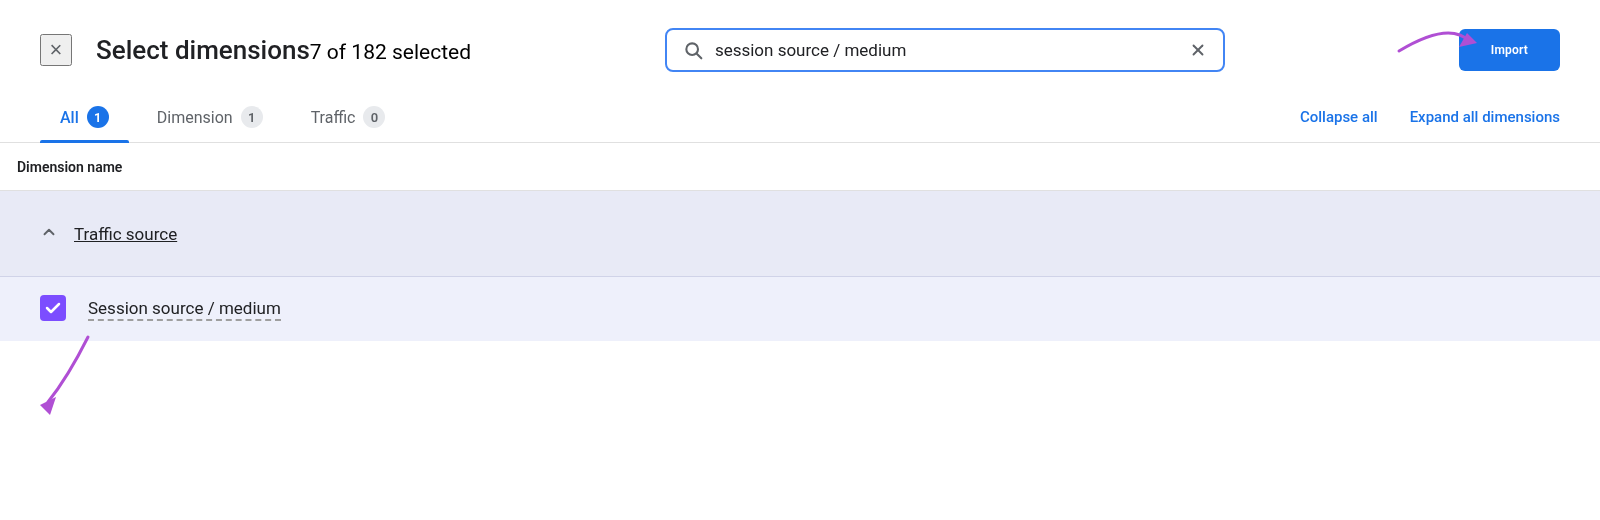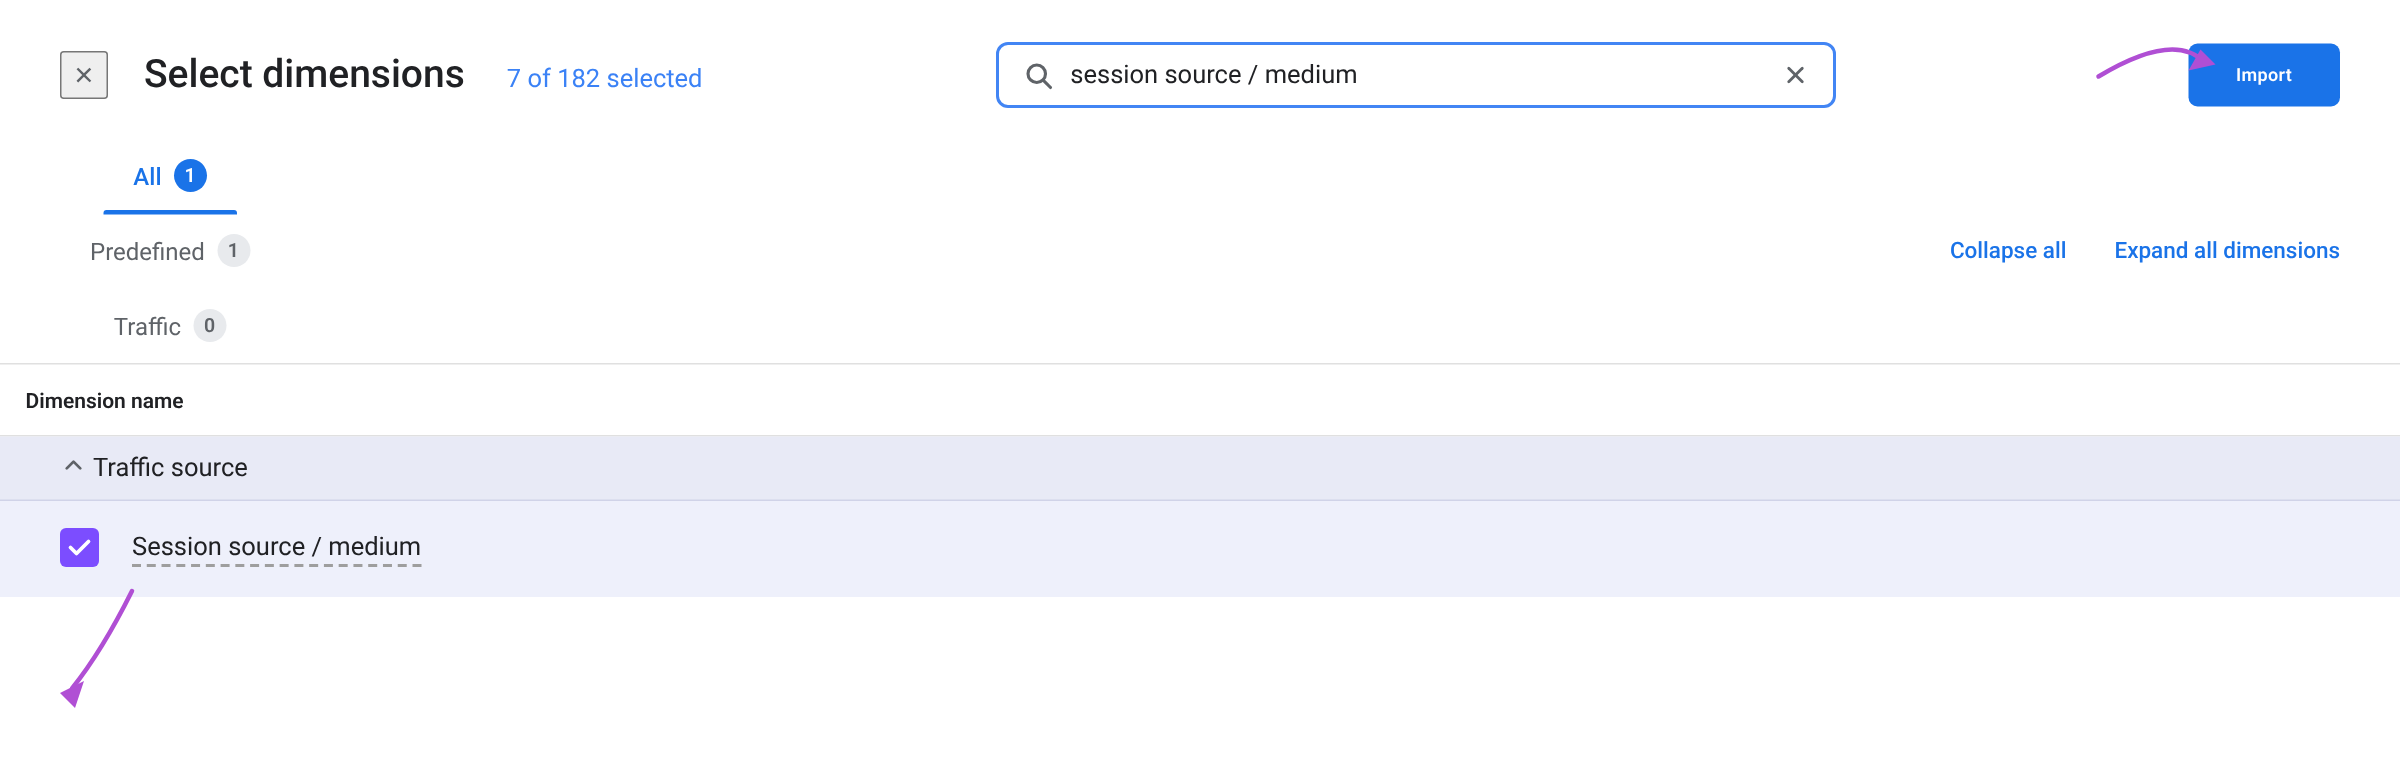--- a/index.html
+++ b/index.html
@@ -26,33 +26,33 @@
       display: flex;
       align-items: center;
       justify-content: center;
       width: 32px;
       height: 32px;
     }
 
     .title-area {
       display: flex;
       align-items: baseline;
-      gap: 28px;
+      gap: 0;
       flex-shrink: 0;
     }
 
     .page-title {
       font-size: 26px;
       font-weight: 500;
       color: #202124;
     }
 
     .selection-count {
-      font-size: 17px;
-      color: #3b82f6;
+      font-size: 21px;
+      color: #000000;
       white-space: nowrap;
     }
 
     .search-area {
       flex: 1;
       display: flex;
       justify-content: center;
       align-items: center;
     }
 
@@ -122,21 +122,20 @@
       align-items: center;
       padding: 0 40px;
       border-bottom: 1px solid #e0e0e0;
       justify-content: space-between;
     }
 
     .tabs-left {
       display: flex;
       align-items: center;
       gap: 0;
-      flex-direction: column;
     }
 
     .tab {
       display: flex;
       align-items: center;
       gap: 8px;
       padding: 14px 20px;
       cursor: pointer;
       font-size: 16px;
       color: #5f6368;
@@ -198,24 +197,25 @@
 
     .table-header span {
       font-size: 14px;
       font-weight: 600;
       color: #202124;
     }
 
     .group-row {
       display: flex;
       align-items: center;
-      padding: 10px 40px;
+      padding: 32px 40px;
       background: #e8eaf6;
-      gap: 4px;
+      gap: 16px;
       border-bottom: 1px solid #d0d3e8;
+      text-decoration: underline;
     }
 
     .chevron-icon {
       font-size: 14px;
       color: #5f6368;
     }
 
     .group-label {
       font-size: 17px;
       color: #202124;
@@ -311,21 +311,21 @@
   </div>
 </div>
 
 <div class="tabs-area">
   <div class="tabs-left">
     <div class="tab active">
       <span>All</span>
       <span class="tab-badge">1</span>
     </div>
     <div class="tab">
-      <span>Predefined</span>
+      <span>Dimension</span>
       <span class="tab-badge">1</span>
     </div>
     <div class="tab">
       <span>Traffic</span>
       <span class="tab-badge">0</span>
     </div>
   </div>
   <div class="tabs-right">
     <span class="tab-action">Collapse all</span>
     <span class="tab-action">Expand all dimensions</span>

